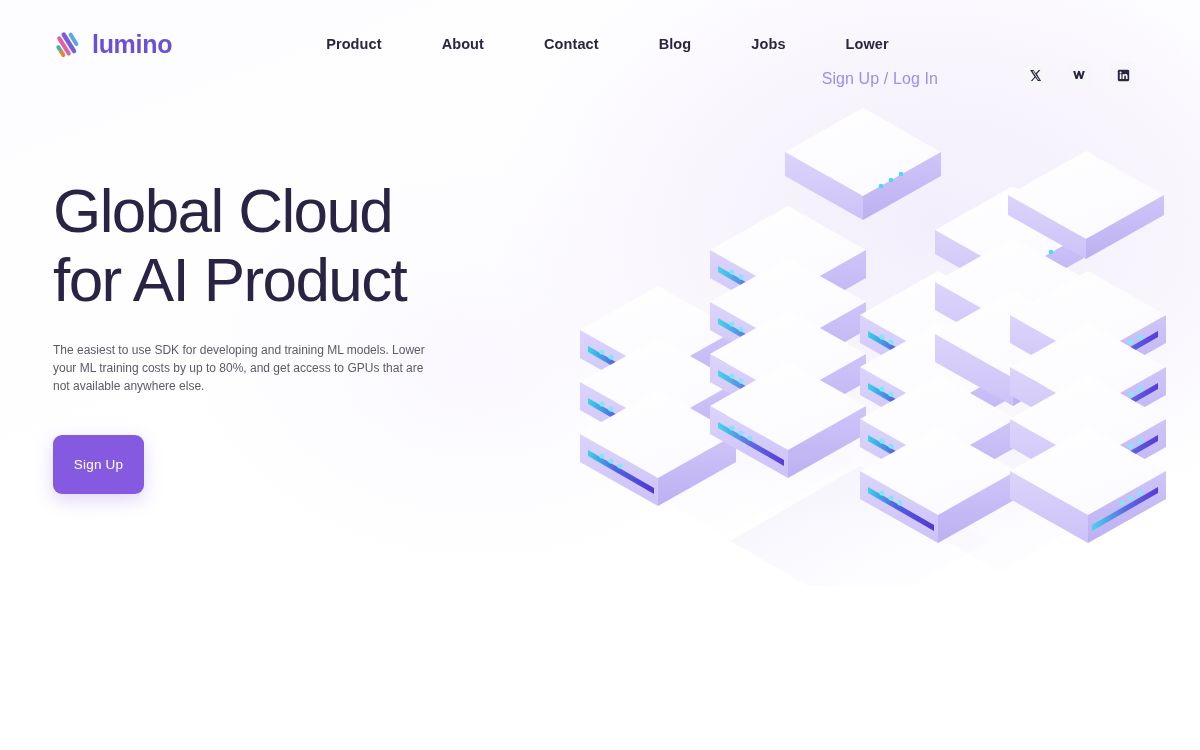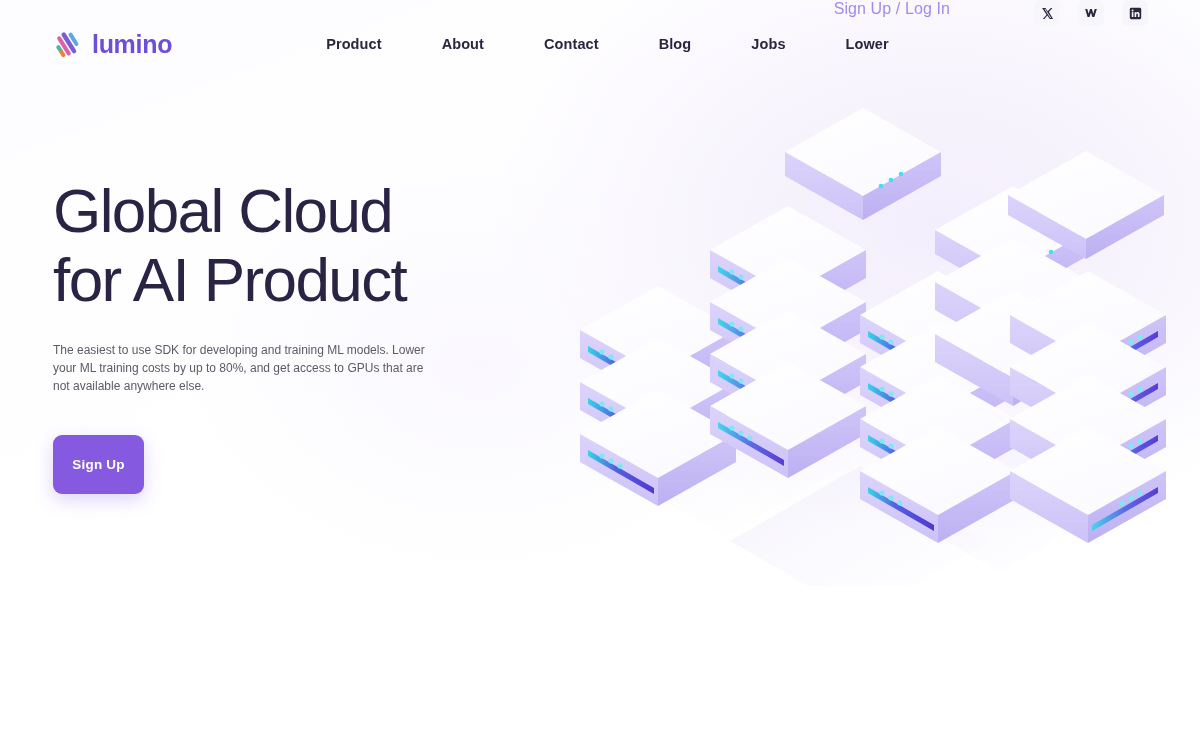--- a/index.html
+++ b/index.html
@@ -32,22 +32,22 @@
   }
   .nav-links {
     display:flex; align-items:center; gap:8px;
     margin-left:128px;
   }
   .nav-link {
     font-size:14.5px; font-weight:700; color:#2b2540;
     letter-spacing:.1px; padding:0 26px; cursor:pointer; white-space:nowrap;
   }
   .nav-right {
-    position:absolute; right:52px; top:0; height:88px;
-    display:flex; align-items:flex-start; gap:8px;
+    position:absolute; right:64px; top:0; height:88px;
+    display:flex; align-items:flex-end; gap:8px;
   }
   .auth-link {
     font-size:16px; font-weight:500; color:#9d8df0;
     letter-spacing:.1px; cursor:pointer; margin-right:66px; white-space:nowrap;
   }
   .social {
     width:26px; height:26px; border-radius:6px; background:#f7f6fb;
     display:flex; align-items:center; justify-content:center;
     cursor:pointer; margin-left:10px;
   }
@@ -60,21 +60,21 @@
     letter-spacing:-1.6px;
   }
   .hero-title .l2 { display:block; margin-top:7px; }
   .hero-sub {
     margin-top:31px; width:372px;
     font-size:12px; line-height:1.49; color:#5c5a66; font-weight:400;
   }
   .cta {
     margin-top:39px; display:inline-flex; align-items:center; justify-content:center;
     width:91px; height:59px; border-radius:9px;
-    background:#8559e0; color:#ffffff; font-size:13.5px; font-weight:700;
+    background:#8559e0; color:#ffffff; font-size:13.5px; font-weight:400;
     letter-spacing:.2px; border:none; cursor:pointer;
     box-shadow:0 6px 18px rgba(133,89,224,.25);
   }
 
   
   .servers {
     position:absolute; left:560px; top:86px; width:620px; height:500px; z-index:20;
   }
 
   

